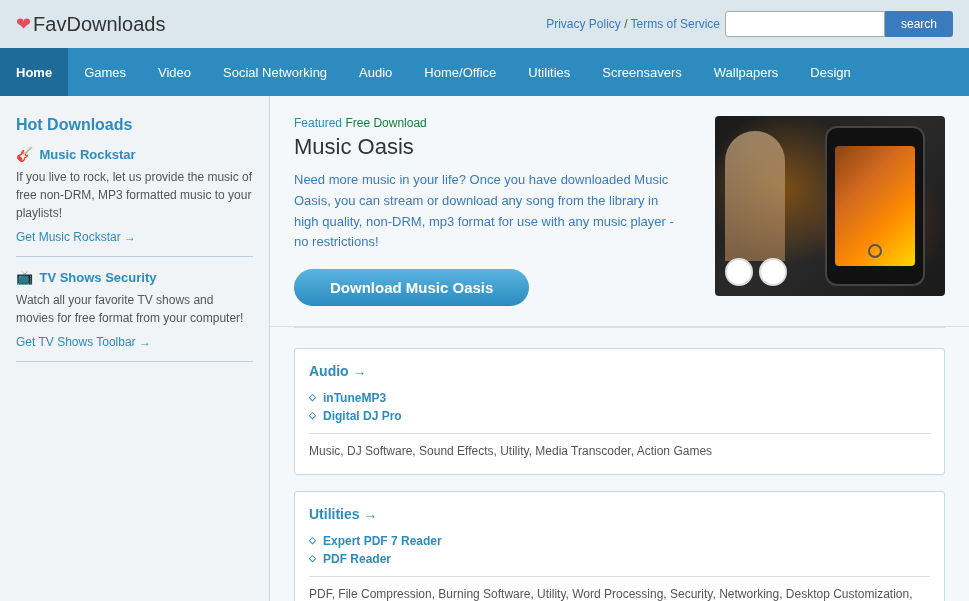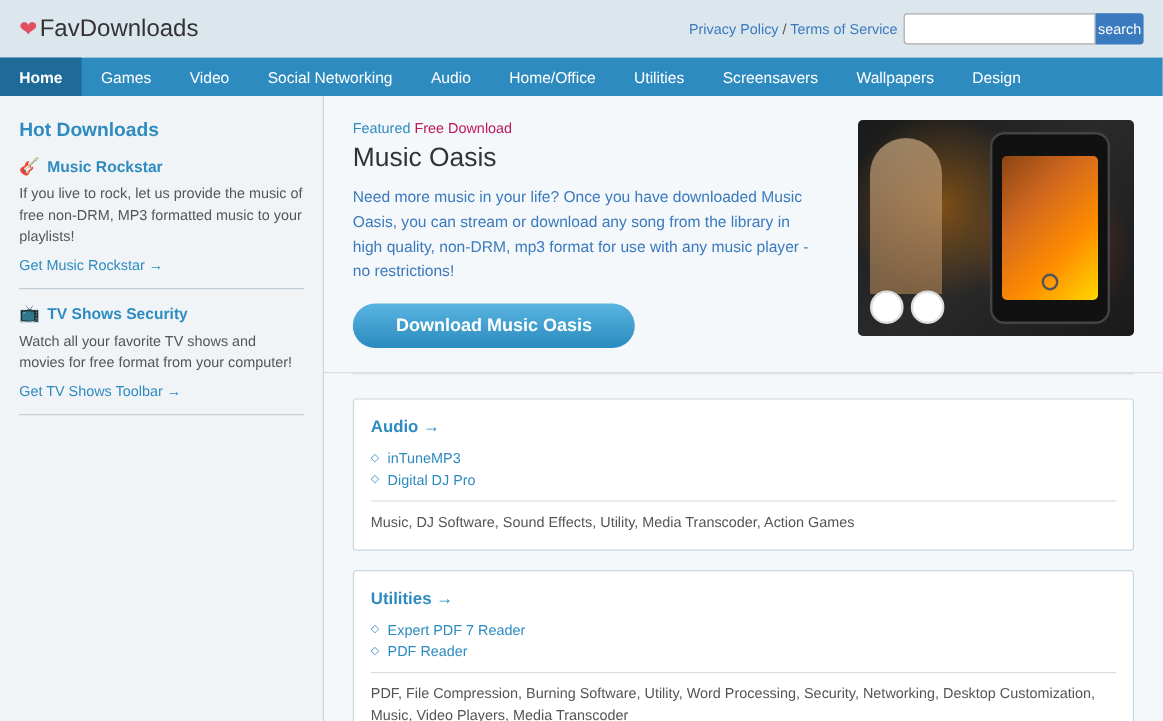--- a/index.html
+++ b/index.html
@@ -10,24 +10,24 @@
     #logo-area { display: flex; align-items: center; }
     #logo-heart { color: #e05060; font-size: 18px; margin-right: 2px; }
     #logo-text { font-size: 20px; font-weight: bold; color: #333; }
     #logo-fav { font-weight: normal; }
     #logo-downloads { font-weight: normal; margin-top: 48px; }
     #header-right { display: flex; align-items: center; gap: 5px; }
     #header-links { font-size: 12px; color: #555; }
     #header-links a { color: #3a7abf; text-decoration: none; }
     #search-form { display: flex; align-items: center; }
     #search-input { border: 1px solid #aaa; padding: 4px 8px; font-size: 12px; width: 160px; border-radius: 3px 0 0 3px; height: 26px; outline: none; }
-    #search-button { background: #3a7abf; color: white; border: none; padding: 4px 2px; font-size: 12px; cursor: pointer; border-radius: 0 3px 3px 0; height: 26px; }
+    #search-button { background: #3a7abf; color: white; border: none; padding: 4px 16px; font-size: 12px; cursor: pointer; border-radius: 0 3px 3px 0; height: 26px; }
 
     
-    #nav { background: #2e8bbf; display: flex; align-items: stretch; height: 32px; }
+    #nav { background: #2e8bbf; display: flex; align-items: stretch; height: 48px; }
     .nav-item { color: white; padding: 0 16px; display: flex; align-items: center; font-size: 13px; cursor: pointer; text-decoration: none; white-space: nowrap; }
     .nav-item.active { background: #1e6a99; }
     .nav-home { background: #1e6a99; font-weight: bold; }
 
     
     #content { display: flex; min-height: 500px; }
     #sidebar { width: 270px; min-width: 270px; background: #f0f4f7; padding: 16px; border-right: 1px solid #ccd6de; }
     #main { flex: 1; background: #f5f8fa; padding: 0; }
 
     
@@ -53,21 +53,21 @@
     .phone-button { width: 14px; height: 14px; border: 2px solid #555; border-radius: 50%; position: absolute; bottom: 8px; left: 50%; transform: translateX(-50%); }
     .speakers { position: absolute; bottom: 10px; left: 10px; display: flex; gap: 6px; }
     .speaker { width: 28px; height: 28px; background: white; border-radius: 50%; border: 2px solid #ddd; }
     .bokeh-overlay { position: absolute; top: 0; left: 0; right: 0; bottom: 0; background: radial-gradient(circle at 30% 40%, rgba(255,140,0,0.4) 0%, transparent 40%), radial-gradient(circle at 70% 60%, rgba(255,69,0,0.3) 0%, transparent 35%); }
     .woman-silhouette { position: absolute; left: 10px; top: 15px; width: 60px; height: 130px; background: linear-gradient(to bottom, #c8a882, #a07850); border-radius: 30px 30px 0 0; opacity: 0.7; }
 
     
     #panels { display: flex; gap: 16px; padding: 20px 24px; flex-direction: column; }
     .panel { flex: 1; border: 1px solid #c8d8e2; background: white; border-radius: 3px; padding: 14px; }
     .panel-title { color: #2e8bbf; font-size: 14px; font-weight: bold; margin-bottom: 12px; }
-    .panel-list { list-style: none; margin-bottom: 10px; }
+    .panel-list { list-style: none; margin-bottom: 10px; font-weight: bold; }
     .panel-list li { color: #2e8bbf; font-size: 12px; margin-bottom: 4px; padding-left: 14px; position: relative; }
     .panel-list li::before { content: "◇"; position: absolute; left: 0; font-size: 9px; color: #2e8bbf; top: 1px; }
     .panel-tags { color: #555; font-size: 12px; line-height: 1.5; }
     .panel-divider { border: none; border-top: 1px solid #ddd; margin: 8px 0; }
 
     
     .featured-divider { border: none; border-top: 1px solid #ddd; margin: 0 24px; }
   </style>
 </head>
 <body>
@@ -125,21 +125,21 @@
     <a href="#" class="sidebar-link">Get TV Shows Toolbar →</a>
 
     <hr class="sidebar-divider">
   </div>
 
   <div id="main">
 
     <div id="featured">
       <div id="featured-content">
         <div class="featured-label">
-          <span>Featured </span><span style="color:#be185d">Free Download</span>
+          <span>Featured </span><span style="color:#15803d">Free Download</span>
         </div>
         <div class="featured-title">Music Oasis</div>
         <div class="featured-desc">Need more music in your life? Once you have downloaded Music Oasis, you can stream or download any song from the library in high quality, non-DRM, mp3 format for use with any music player - no restrictions!</div>
         <button class="download-btn">Download Music Oasis</button>
       </div>
       <div id="featured-image">
         <div id="featured-image-placeholder">
           <div class="bokeh-overlay"></div>
           <div class="woman-silhouette"></div>
           <div class="phone-shape">

